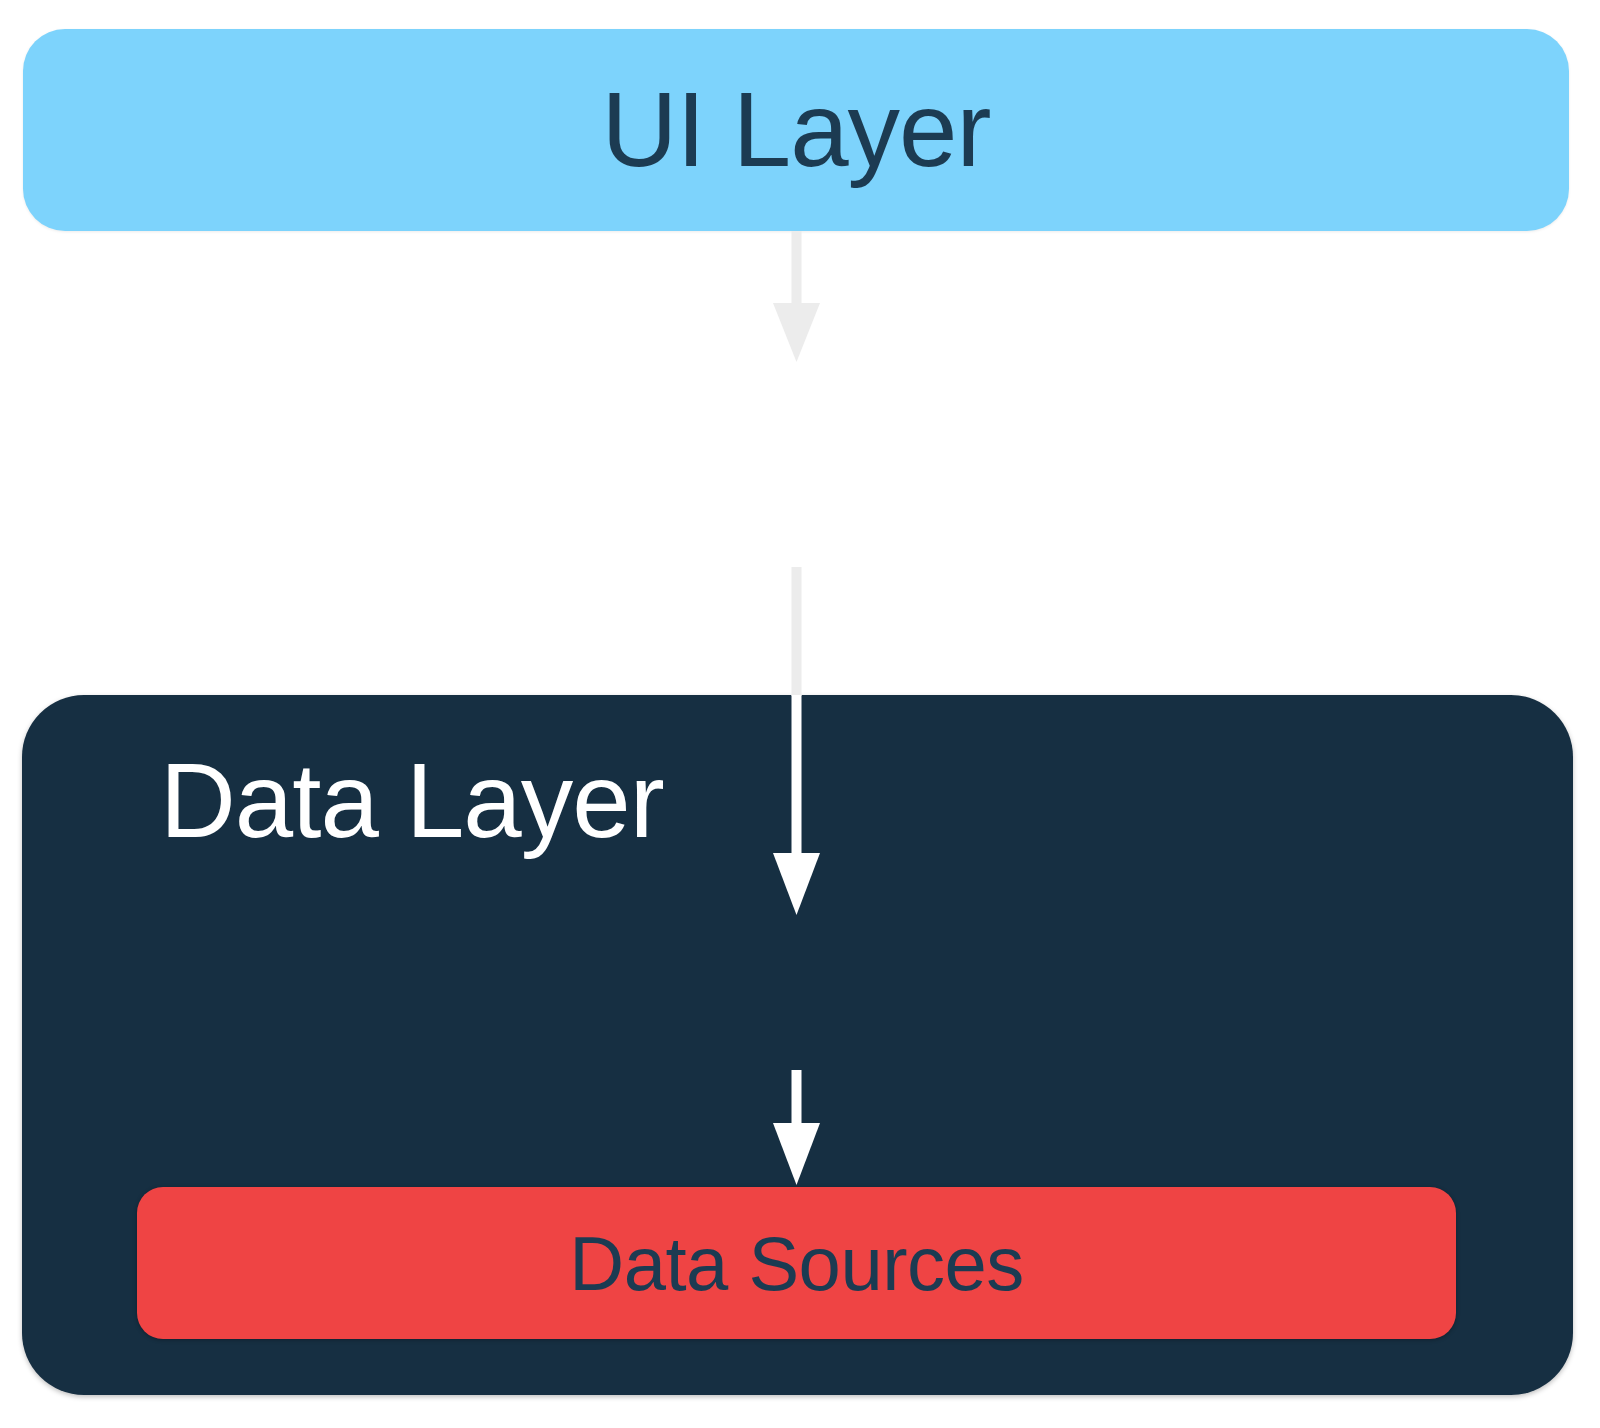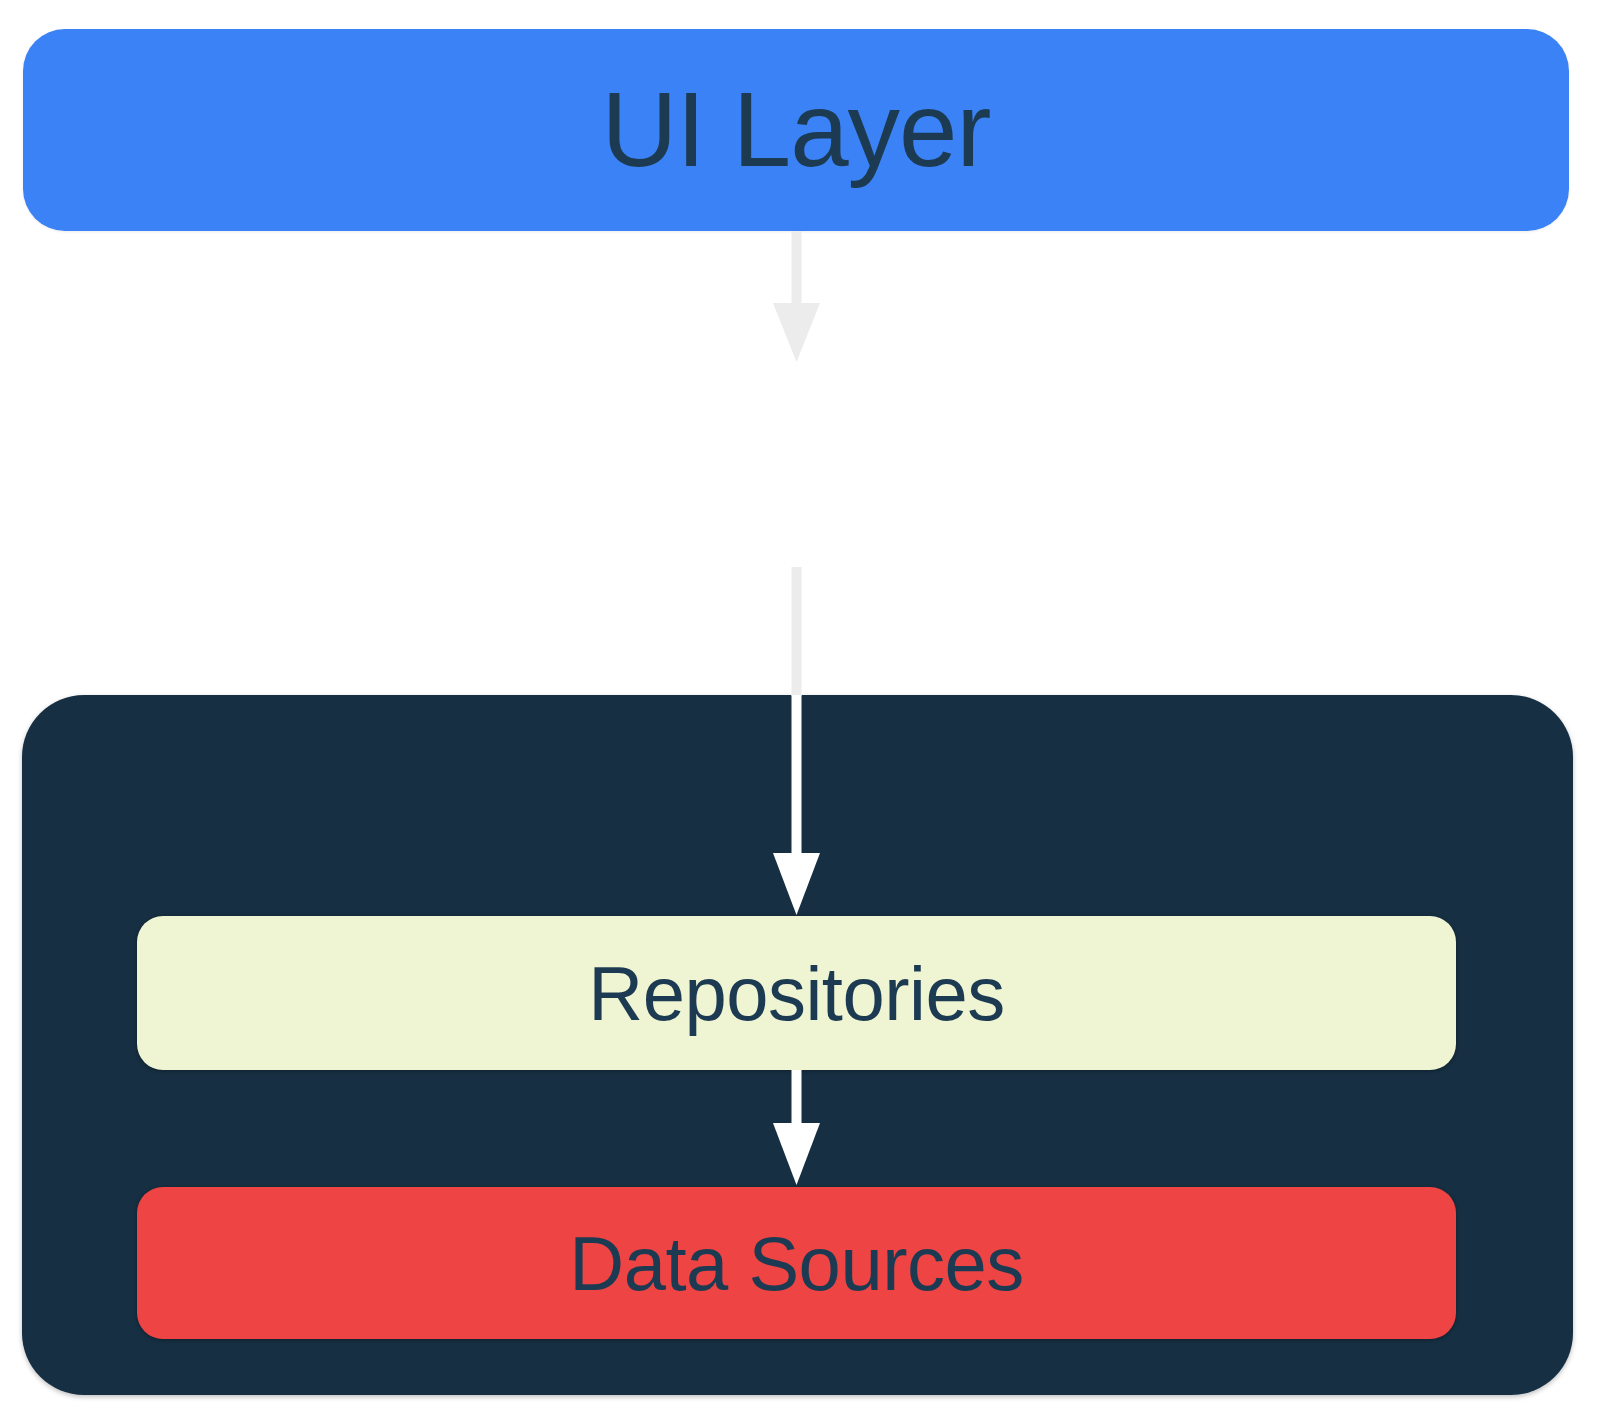--- a/index.html
+++ b/index.html
@@ -19,21 +19,21 @@
     position: absolute;
     display: flex;
     align-items: center;
     justify-content: center;
     box-sizing: border-box;
   }
   .layer-gray {
     left: 23px;
     width: 1546px;
     height: 202px;
-    background: #3b82f6;
+    background: #7dd3fc;
     border-radius: 42px;
     box-shadow: 0 1px 3px rgba(0,0,0,0.08);
   }
   .box-ui { top: 29px; }
   .box-domain { top: 363px; height: 204px; }
   .layer-title {
     color: #1C3B52;
     font-size: 105px;
     letter-spacing: -1px;
     white-space: nowrap;
@@ -92,24 +92,22 @@
 <body>
 
 <div class="canvas">
 
   <div class="box layer-gray box-ui">
     <span class="layer-title">UI Layer</span>
   </div>
 
 
   <div class="box box-dark"></div>
+  <div class="dark-title">Data Layer</div>
 
-  <div class="box inner-box box-repositories">
-    <span class="inner-label">Repositories</span>
-  </div>
 
   <div class="box inner-box box-datasources">
     <span class="inner-label">Data Sources</span>
   </div>
 
   <svg class="arrows" viewBox="0 0 1600 1428" xmlns="http://www.w3.org/2000/svg">
 
     <g>
       <rect x="791.5" y="231" width="10" height="75" fill="#ECECEC"></rect>
       <polygon points="773,303 820,303 796.5,362" fill="#ECECEC"></polygon>

